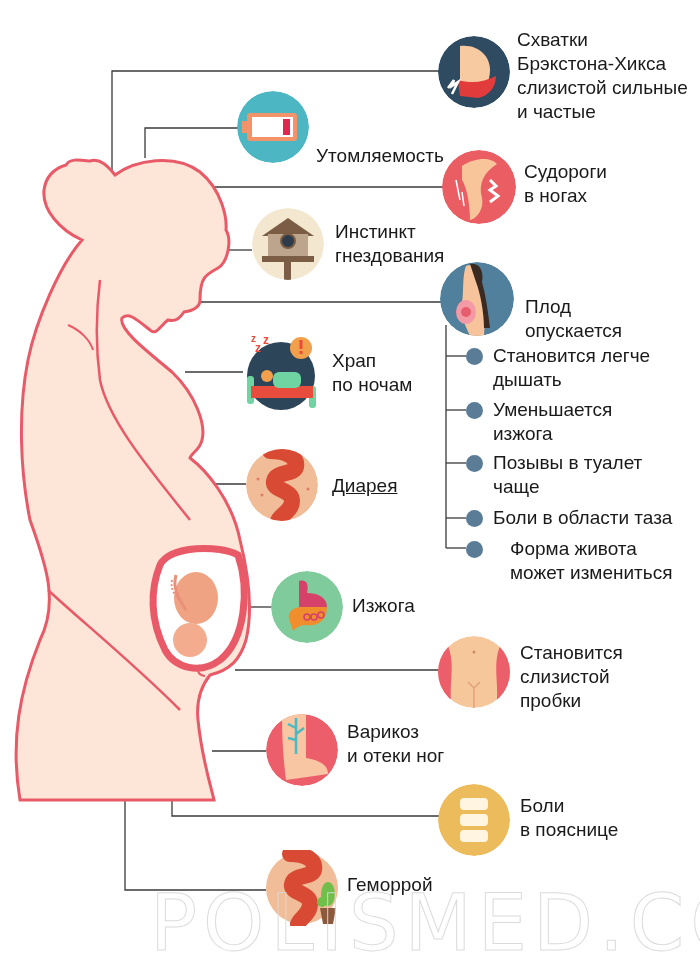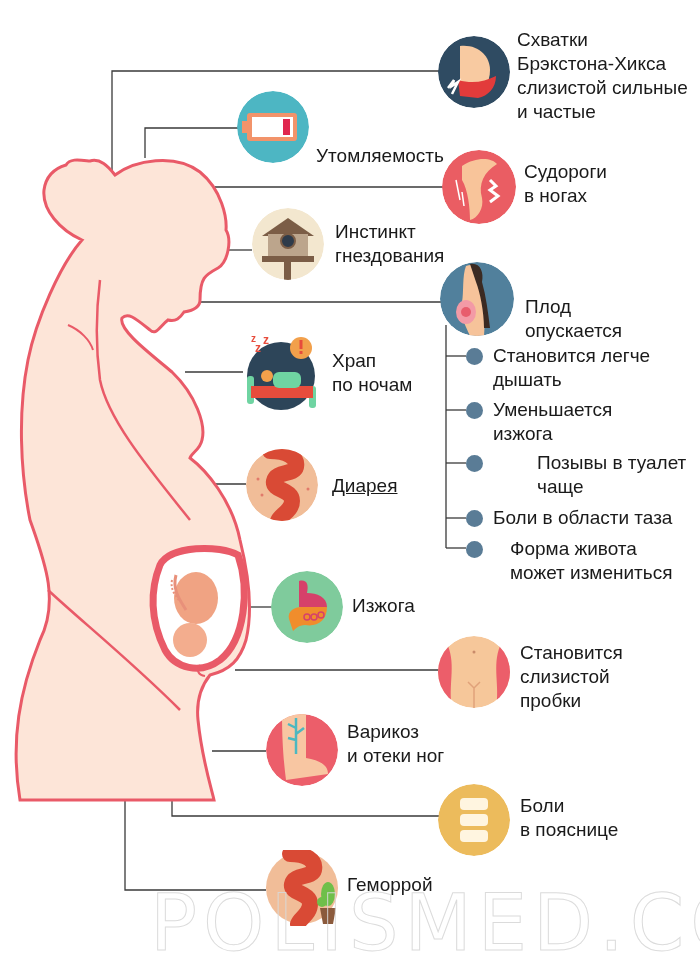--- a/index.html
+++ b/index.html
@@ -265,21 +265,21 @@
       <span>дышать</span>
     </div>
   </div>
   <div class="sub" style="left:466px;top:398px;">
     <span class="dot"></span>
     <div class="txt">
       <span>Уменьшается</span>
       <span>изжога</span>
     </div>
   </div>
-  <div class="sub" style="left:466px;top:451px;gap:44px;">
+  <div class="sub" style="left:466px;top:451px;">
     <span class="dot"></span>
     <div class="txt">
       <span>Позывы в туалет</span>
       <span>чаще</span>
     </div>
   </div>
   <div class="sub" style="left:466px;top:506px;">
     <span class="dot"></span>
     <div class="txt">
       <span>Боли в области таза</span>

